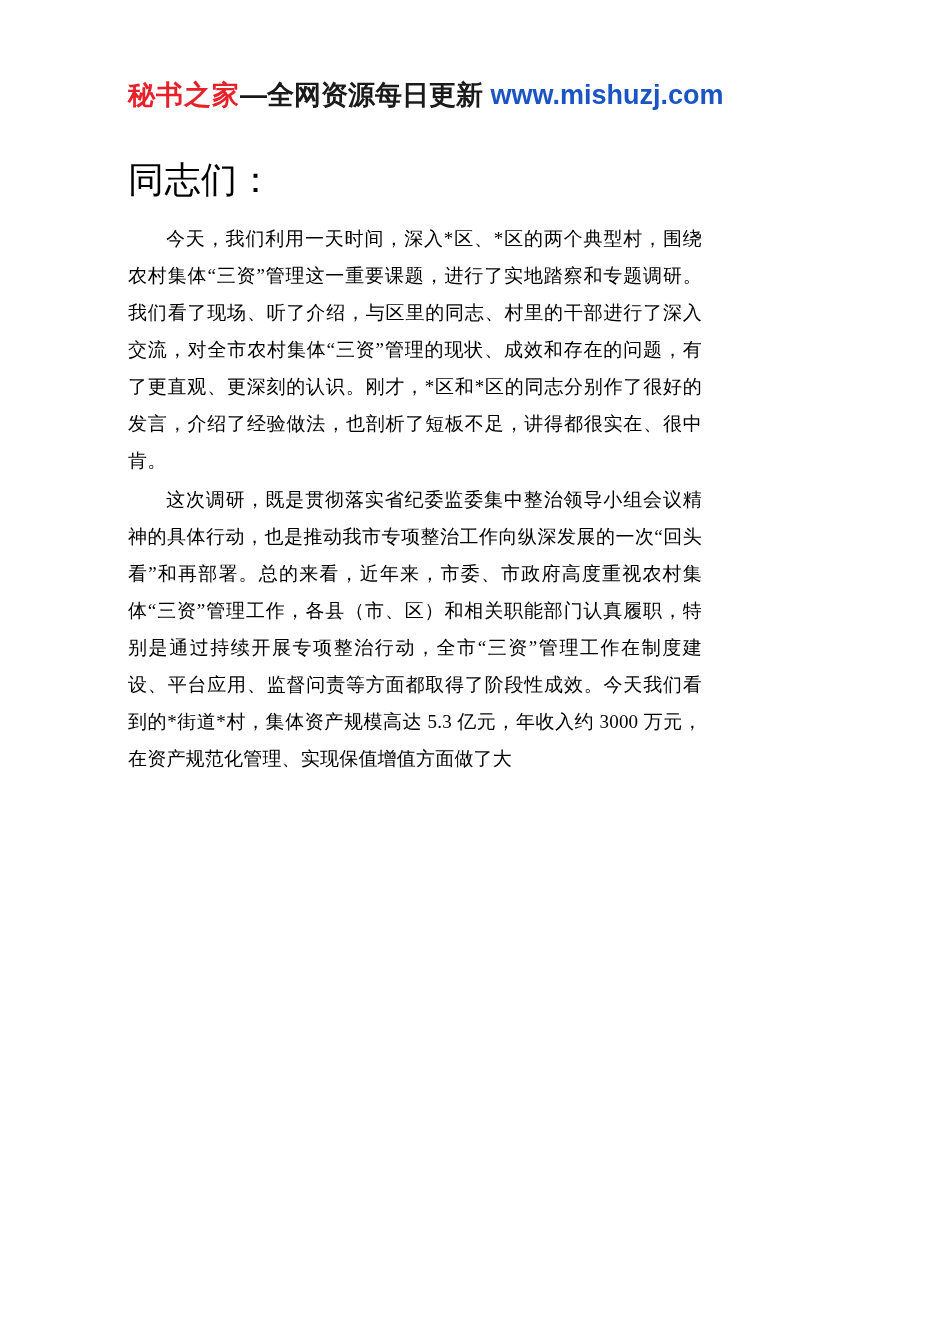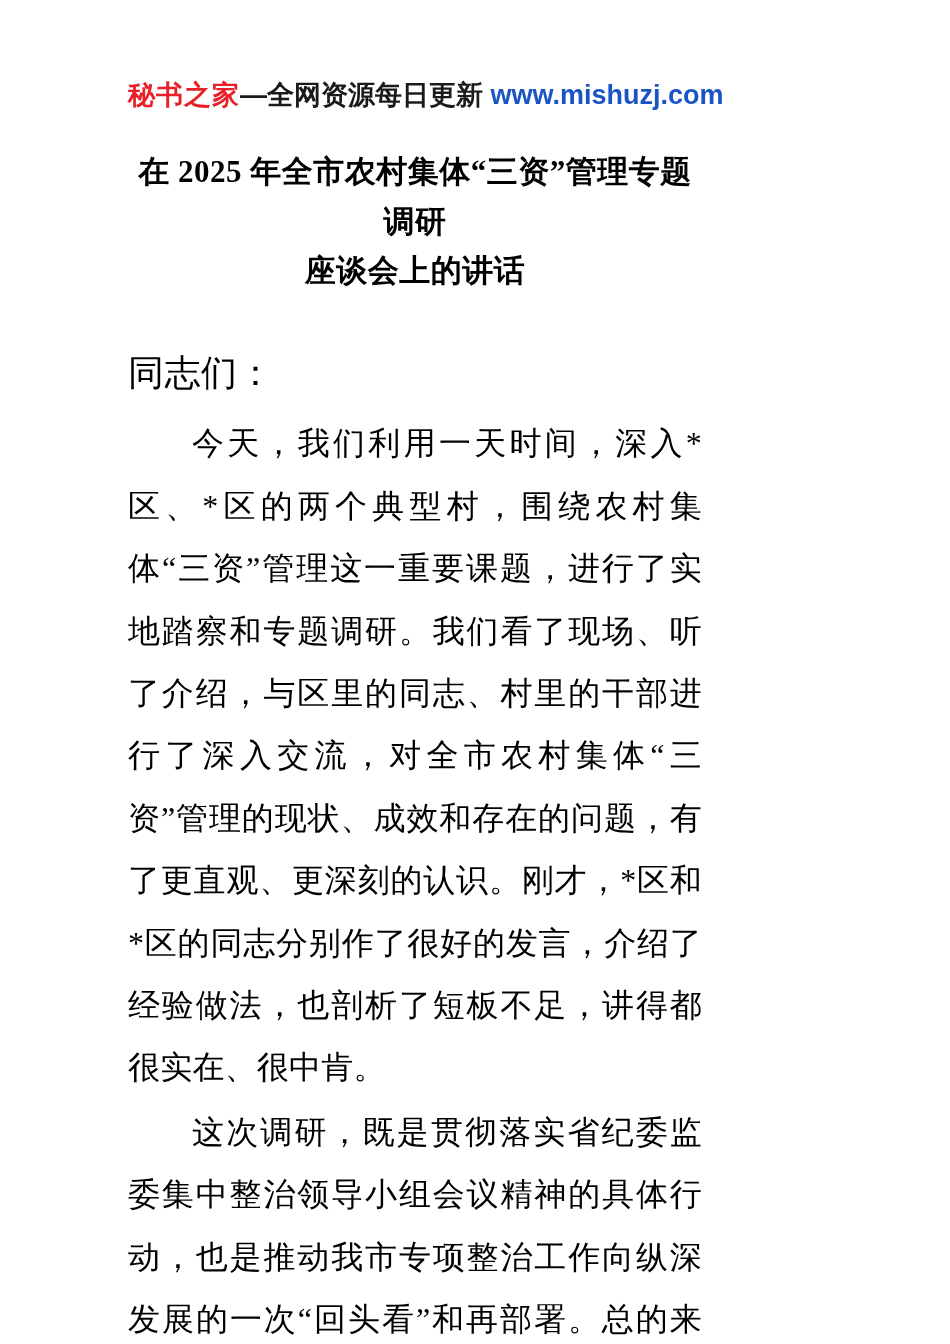--- a/index.html
+++ b/index.html
@@ -54,41 +54,37 @@
   .doc-title .line {
     display: block;
   }
   .salutation {
     font-size: 36px;
     line-height: 1.85;
     margin-bottom: 6px;
     letter-spacing: 0.5px;
   }
   .para {
-    font-size: 32px;
+    font-size: 19px;
     line-height: 1.95;
     text-align: justify;
     text-justify: inter-ideograph;
     text-indent: 2em;
     margin: 0 0 2px 0;
     letter-spacing: 0.2px;
   }
 </style>
 </head>
 <body>
 
 <div class="page">
 
   <div class="watermark">
     <span class="brand">秘书之家</span><span class="tagline">—全网资源每日更新 </span><span class="url">www.mishuzj.com</span>
   </div>
 
-  <h1 class="doc-title">
-    <span class="line">在 2025 年全市农村集体“三资”管理专题调研</span>
-    <span class="line">座谈会上的讲话</span>
-  </h1>
 
   <div class="salutation">同志们：</div>
 
   <p class="para">今天，我们利用一天时间，深入*区、*区的两个典型村，围绕农村集体“三资”管理这一重要课题，进行了实地踏察和专题调研。我们看了现场、听了介绍，与区里的同志、村里的干部进行了深入交流，对全市农村集体“三资”管理的现状、成效和存在的问题，有了更直观、更深刻的认识。刚才，*区和*区的同志分别作了很好的发言，介绍了经验做法，也剖析了短板不足，讲得都很实在、很中肯。</p>
   <p class="para">这次调研，既是贯彻落实省纪委监委集中整治领导小组会议精神的具体行动，也是推动我市专项整治工作向纵深发展的一次“回头看”和再部署。总的来看，近年来，市委、市政府高度重视农村集体“三资”管理工作，各县（市、区）和相关职能部门认真履职，特别是通过持续开展专项整治行动，全市“三资”管理工作在制度建设、平台应用、监督问责等方面都取得了阶段性成效。今天我们看到的*街道*村，集体资产规模高达 5.3 亿元，年收入约 3000 万元，在资产规范化管理、实现保值增值方面做了大</p>
 
 </div>
 
 </body></html>

